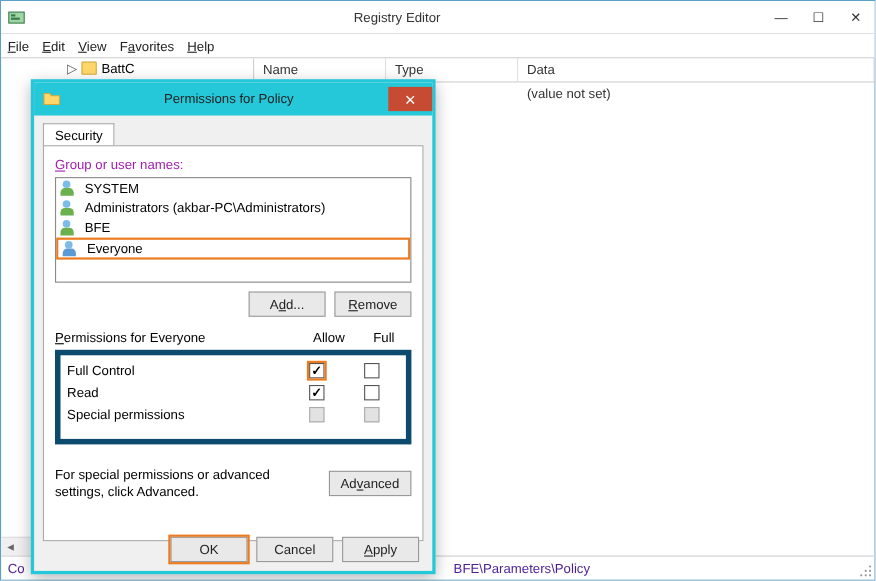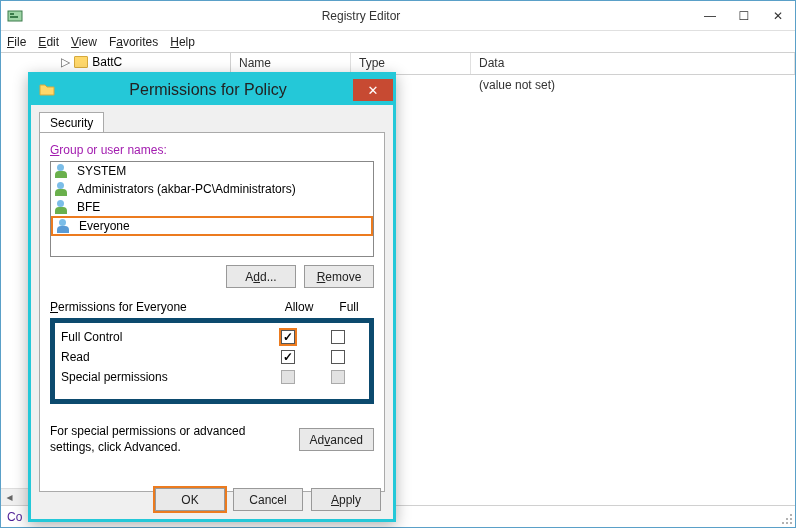--- a/index.html
+++ b/index.html
@@ -36,21 +36,21 @@
 .list-cell.type { width: 120px; }
 .list-cell.data { flex: 1; color: #333; }
 
 .statusbar { height: 22px; border-top: 1px solid #d0d0d0; display: flex; align-items: center; padding: 0 6px; color: #4c1d95; position: relative; }
 .resize-grip { position: absolute; right: 2px; bottom: 2px; width: 12px; height: 12px; }
 
 
 .dialog { position: absolute; top: 72px; left: 28px; width: 368px; height: 450px; border: 3px solid #24c8d8; background: #f0f0f0; box-shadow: 0 4px 14px rgba(0,0,0,0.3); }
 .dialog-titlebar { height: 30px; background: #24c8d8; display: flex; align-items: center; }
 .dialog-icon { width: 16px; height: 16px; margin: 0 8px; }
-.dialog-title { flex: 1; text-align: center; color: #222; font-size: 16px; }
+.dialog-title { flex: 1; text-align: center; color: #222; font-size: 12px; }
 .dialog-close { width: 40px; height: 22px; background: #c74a32; color: #fff; display: flex; align-items: center; justify-content: center; font-size: 13px; margin-right:0; }
 
 .tab-strip { margin: 6px 8px 0 8px; display: flex; }
 .tab { background: #fff; border: 1px solid #aaa; border-bottom: none; padding: 3px 10px; position: relative; top: 1px; font-size: 12px; }
 .tab-body { margin: 0 8px 8px 8px; background: #fff; border: 1px solid #aaa; padding: 10px 10px 8px 10px; height: 360px; position: relative; }
 
 .label { color: #a21caf; margin-bottom: 4px; display: block; }
 .groupbox { border: 1px solid #888; background: #fff; height: 96px; overflow: auto; }
 .group-item { display: flex; align-items: center; height: 18px; padding: 0 4px; gap: 6px; }
 .group-item.selected { border: 2px solid #ec7b1f; height: 20px; }
@@ -125,20 +125,21 @@
       <div class="list-row">
         <div class="list-cell name"></div>
         <div class="list-cell type"></div>
         <div class="list-cell data">(value not set)</div>
       </div>
     </div>
   </div>
   <div class="statusbar">
     <span>Co</span>
     <span style="visibility:hidden;width:390px;display:inline-block"></span>
+    <span>BFE\Parameters\Policy</span>
     <svg class="resize-grip" viewBox="0 0 12 12">
         <circle cx="10" cy="10" r="1" fill="#999"></circle>
         <circle cx="6" cy="10" r="1" fill="#999"></circle>
         <circle cx="10" cy="6" r="1" fill="#999"></circle>
         <circle cx="2" cy="10" r="1" fill="#999"></circle>
         <circle cx="6" cy="6" r="1" fill="#999"></circle>
         <circle cx="10" cy="2" r="1" fill="#999"></circle>
       </svg>
   </div>
 </div>

